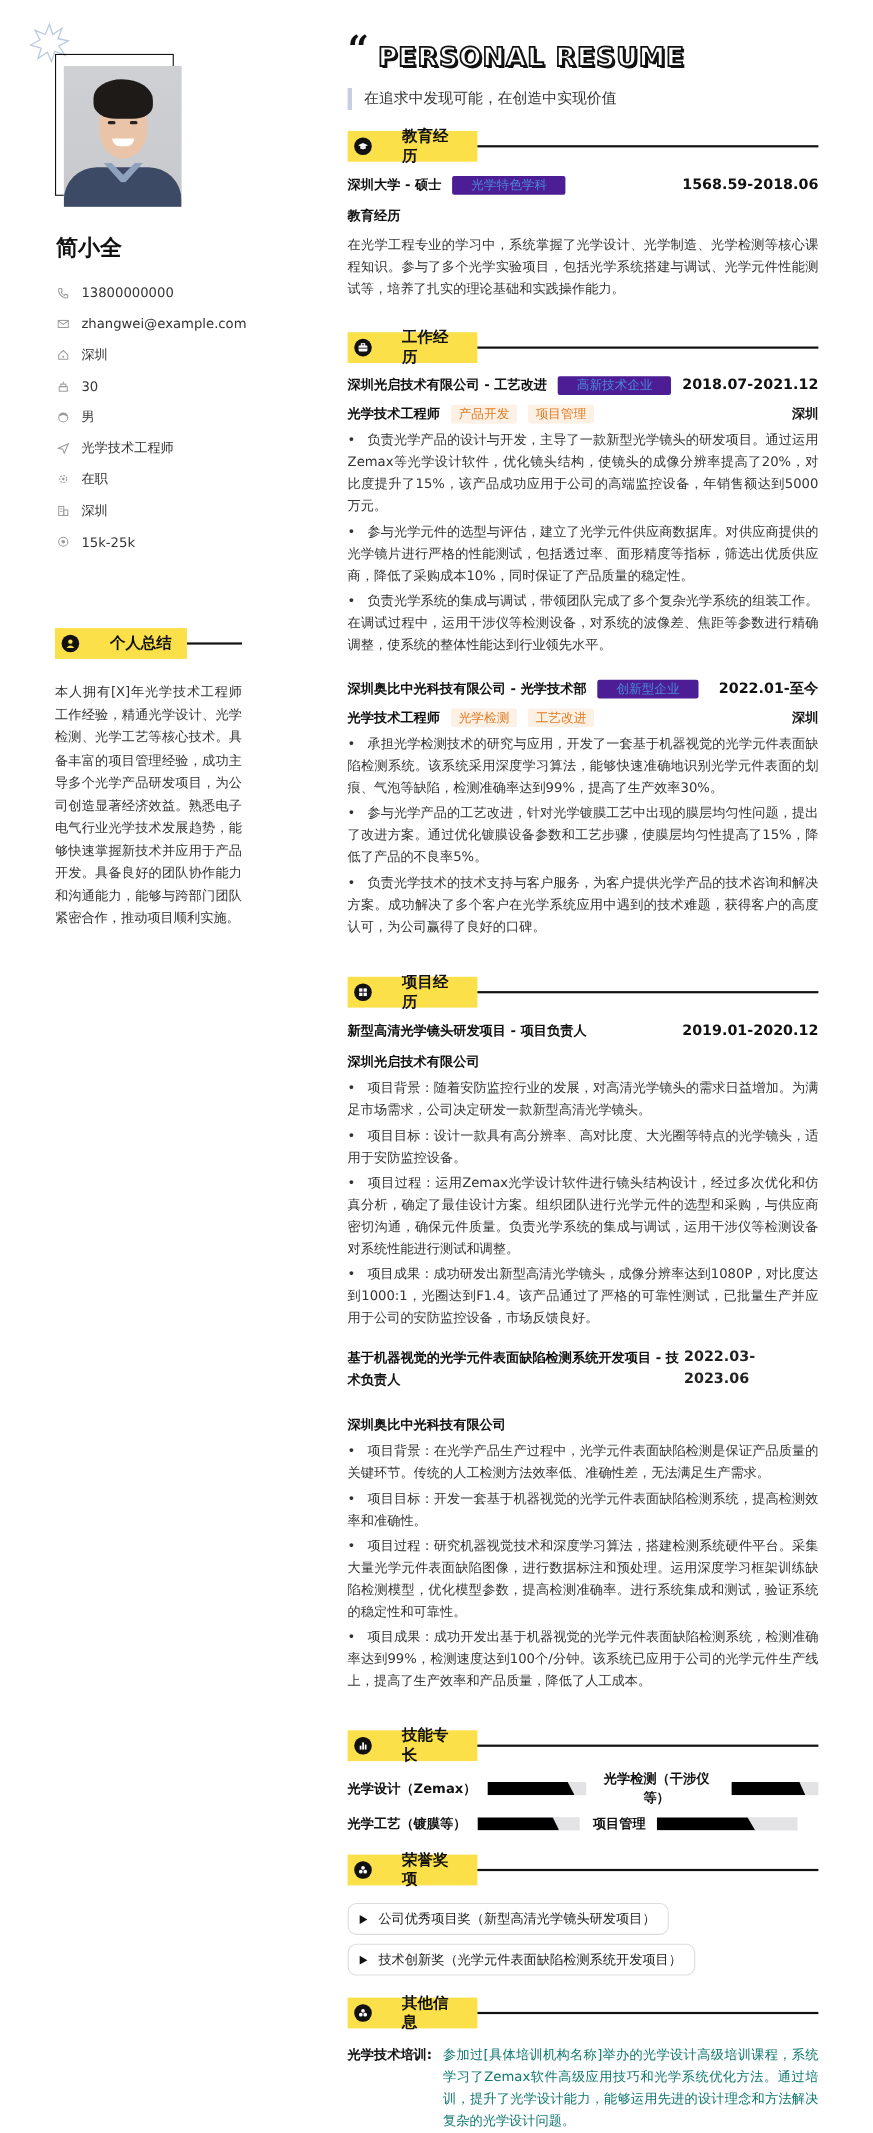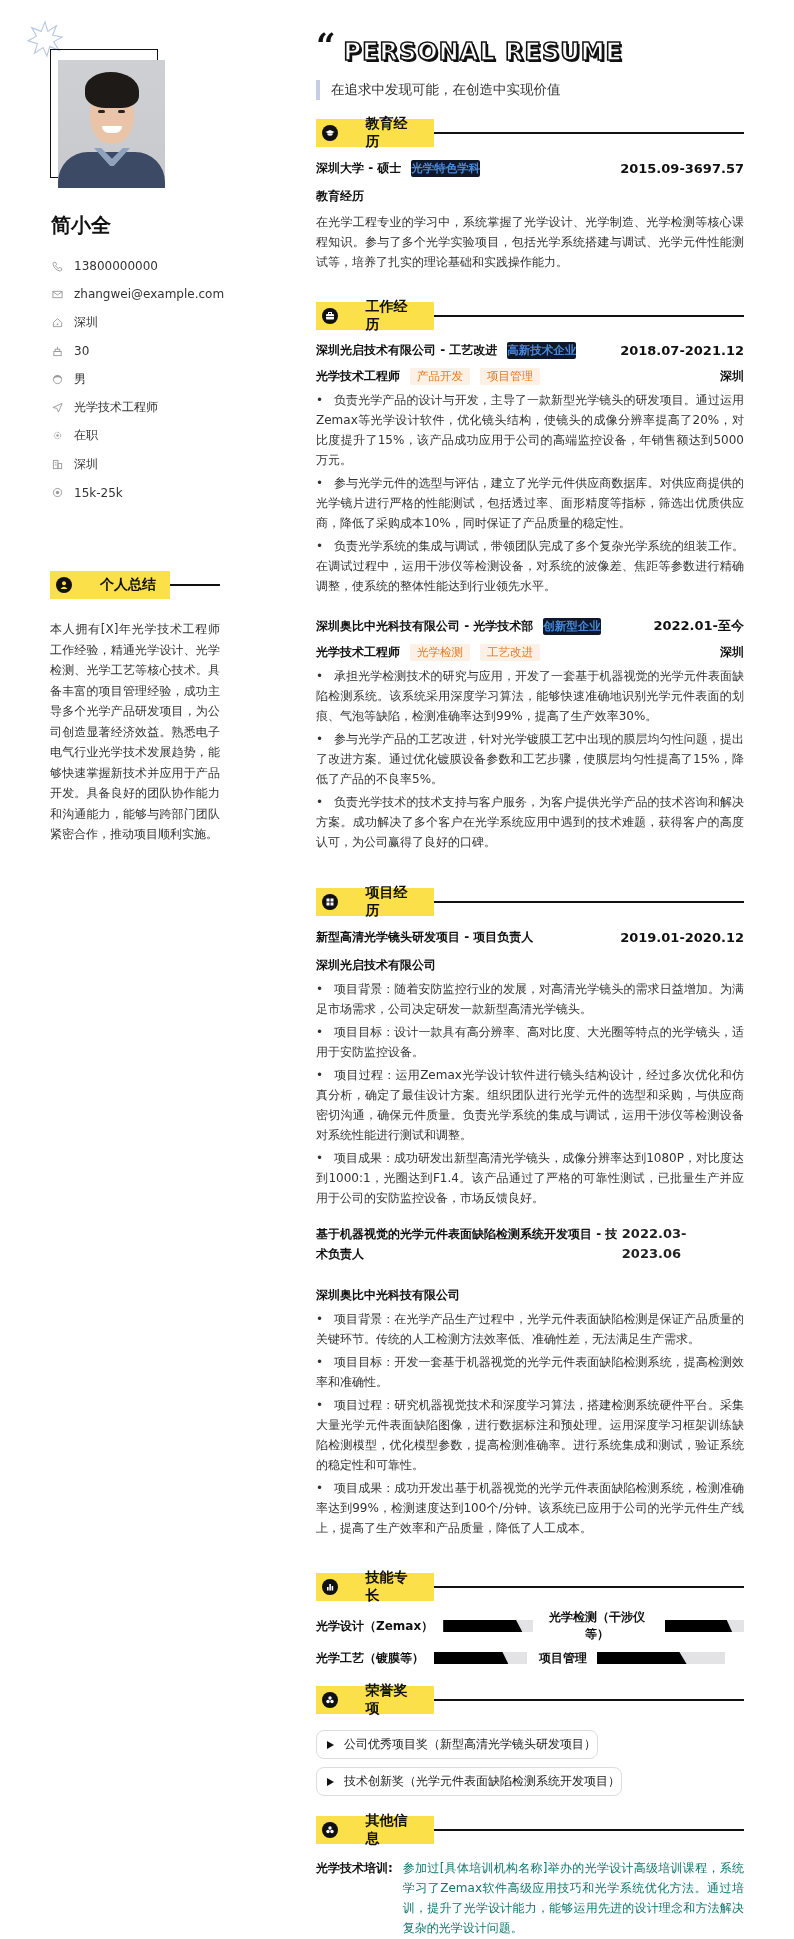--- a/index.html
+++ b/index.html
@@ -41,34 +41,34 @@
   .bubble { font-family: "DejaVu Sans", sans-serif; font-weight: bold; font-size: 24px; letter-spacing: 1px; color: #fff; -webkit-text-stroke: 1.6px #111; text-shadow: 2px 2px 0 #111; margin-top: 8px; }
   .motto { position: absolute; left: 316px; top: 80px; display: flex; align-items: center; }
   .motto .bar { width: 4px; height: 20px; background: #c8cde6; margin-right: 11px; }
   .motto .txt { font-size: 13.5px; color: #333; }
 
   .block { position: absolute; left: 316px; width: 428px; }
   .row-head { display: flex; justify-content: space-between; align-items: center; height: 22px; }
   .row-head .l { display: flex; align-items: center; font-size: 12px; font-weight: bold; color: #111; }
   .row-head .r { font-size: 13px; font-weight: bold; color: #111; }
   .row-head .loc { font-size: 12px; font-weight: bold; color: #111; }
-  .tag-blue { font-size: 11.5px; font-weight: bold; color: #4a88d6; background: #0f172a; padding: 1px 0; margin-left: 10px; border-radius: 2px; }
+  .tag-blue { font-size: 11.5px; font-weight: normal; color: #4a88d6; background: #4c1d95; padding: 1px 17px; margin-left: 10px; border-radius: 2px; }
   .tag-orange { font-size: 11.5px; font-weight: normal; color: #e07c24; background: #fdf0e4; padding: 1px 7px; margin-left: 10px; border-radius: 2px; }
   .sub { font-size: 12px; font-weight: bold; color: #111; height: 22px; line-height: 22px; }
   .para { font-size: 12px; line-height: 20px; color: #333; text-align: justify; }
   .bullets { list-style: none; }
   .bullets li { font-size: 12px; line-height: 20px; color: #333; margin-top: 3px; text-align: justify; }
   .bullets li::before { content: "•"; display: inline-block; width: 18px; color: #333; }
 
   .skills { display: grid; grid-template-columns: 223px 205px; row-gap: 10px; text-align: center; }
   .skill { display: flex; align-items: center; height: 22px; font-size: 12px; font-weight: bold; color: #111; }
   .skill .bar { margin-left: 10px; height: 12px; background: #e3e3e6; position: relative; }
   .skill .fill { position: absolute; left: 0; top: 0; height: 12px; background: #000; clip-path: polygon(0 0, 92% 0, 100% 100%, 0 100%); }
 
-  .award { display: inline-flex; align-items: center; height: 29px; border: 1px solid #ddd; border-radius: 8px; padding: 0 1px 0 10px; font-size: 12px; color: #222; margin-bottom: 8px; }
+  .award { display: inline-flex; align-items: center; height: 29px; border: 1px solid #ddd; border-radius: 8px; padding: 0 11px 0 10px; font-size: 12px; color: #222; margin-bottom: 8px; }
   .award .tri { width: 0; height: 0; border-left: 7px solid #111; border-top: 4.5px solid transparent; border-bottom: 4.5px solid transparent; margin-right: 10px; }
 
   .other { display: flex; font-size: 12px; line-height: 20px; }
   .other .k { font-weight: bold; color: #111; white-space: nowrap; margin-right: 10px; }
   .other .v { color: #0f766e; text-align: justify; }
 </style>
 </head>
 <body>
 
 <div class="left">
@@ -210,21 +210,21 @@
       <span class="t">教育经历</span>
     </div>
     <div class="sec-line"></div>
   </div>
   <div style="margin-top:10px">
     <div class="row-head">
       <span class="l">
           <span>深圳大学 - 硕士</span>
           <span class="tag-blue">光学特色学科</span>
         </span>
-      <span class="r">2015.09-3697.57</span>
+      <span class="r">1568.59-2018.06</span>
     </div>
     <div class="sub" style="margin-top:6px">教育经历</div>
     <div class="para" style="margin-top:5px">在光学工程专业的学习中，系统掌握了光学设计、光学制造、光学检测等核心课程知识。参与了多个光学实验项目，包括光学系统搭建与调试、光学元件性能测试等，培养了扎实的理论基础和实践操作能力。</div>
   </div>
 </div>
 
 <div class="block" style="top:302px">
   <div class="sec-head">
     <div class="sec-tag">
       <span class="circ">

